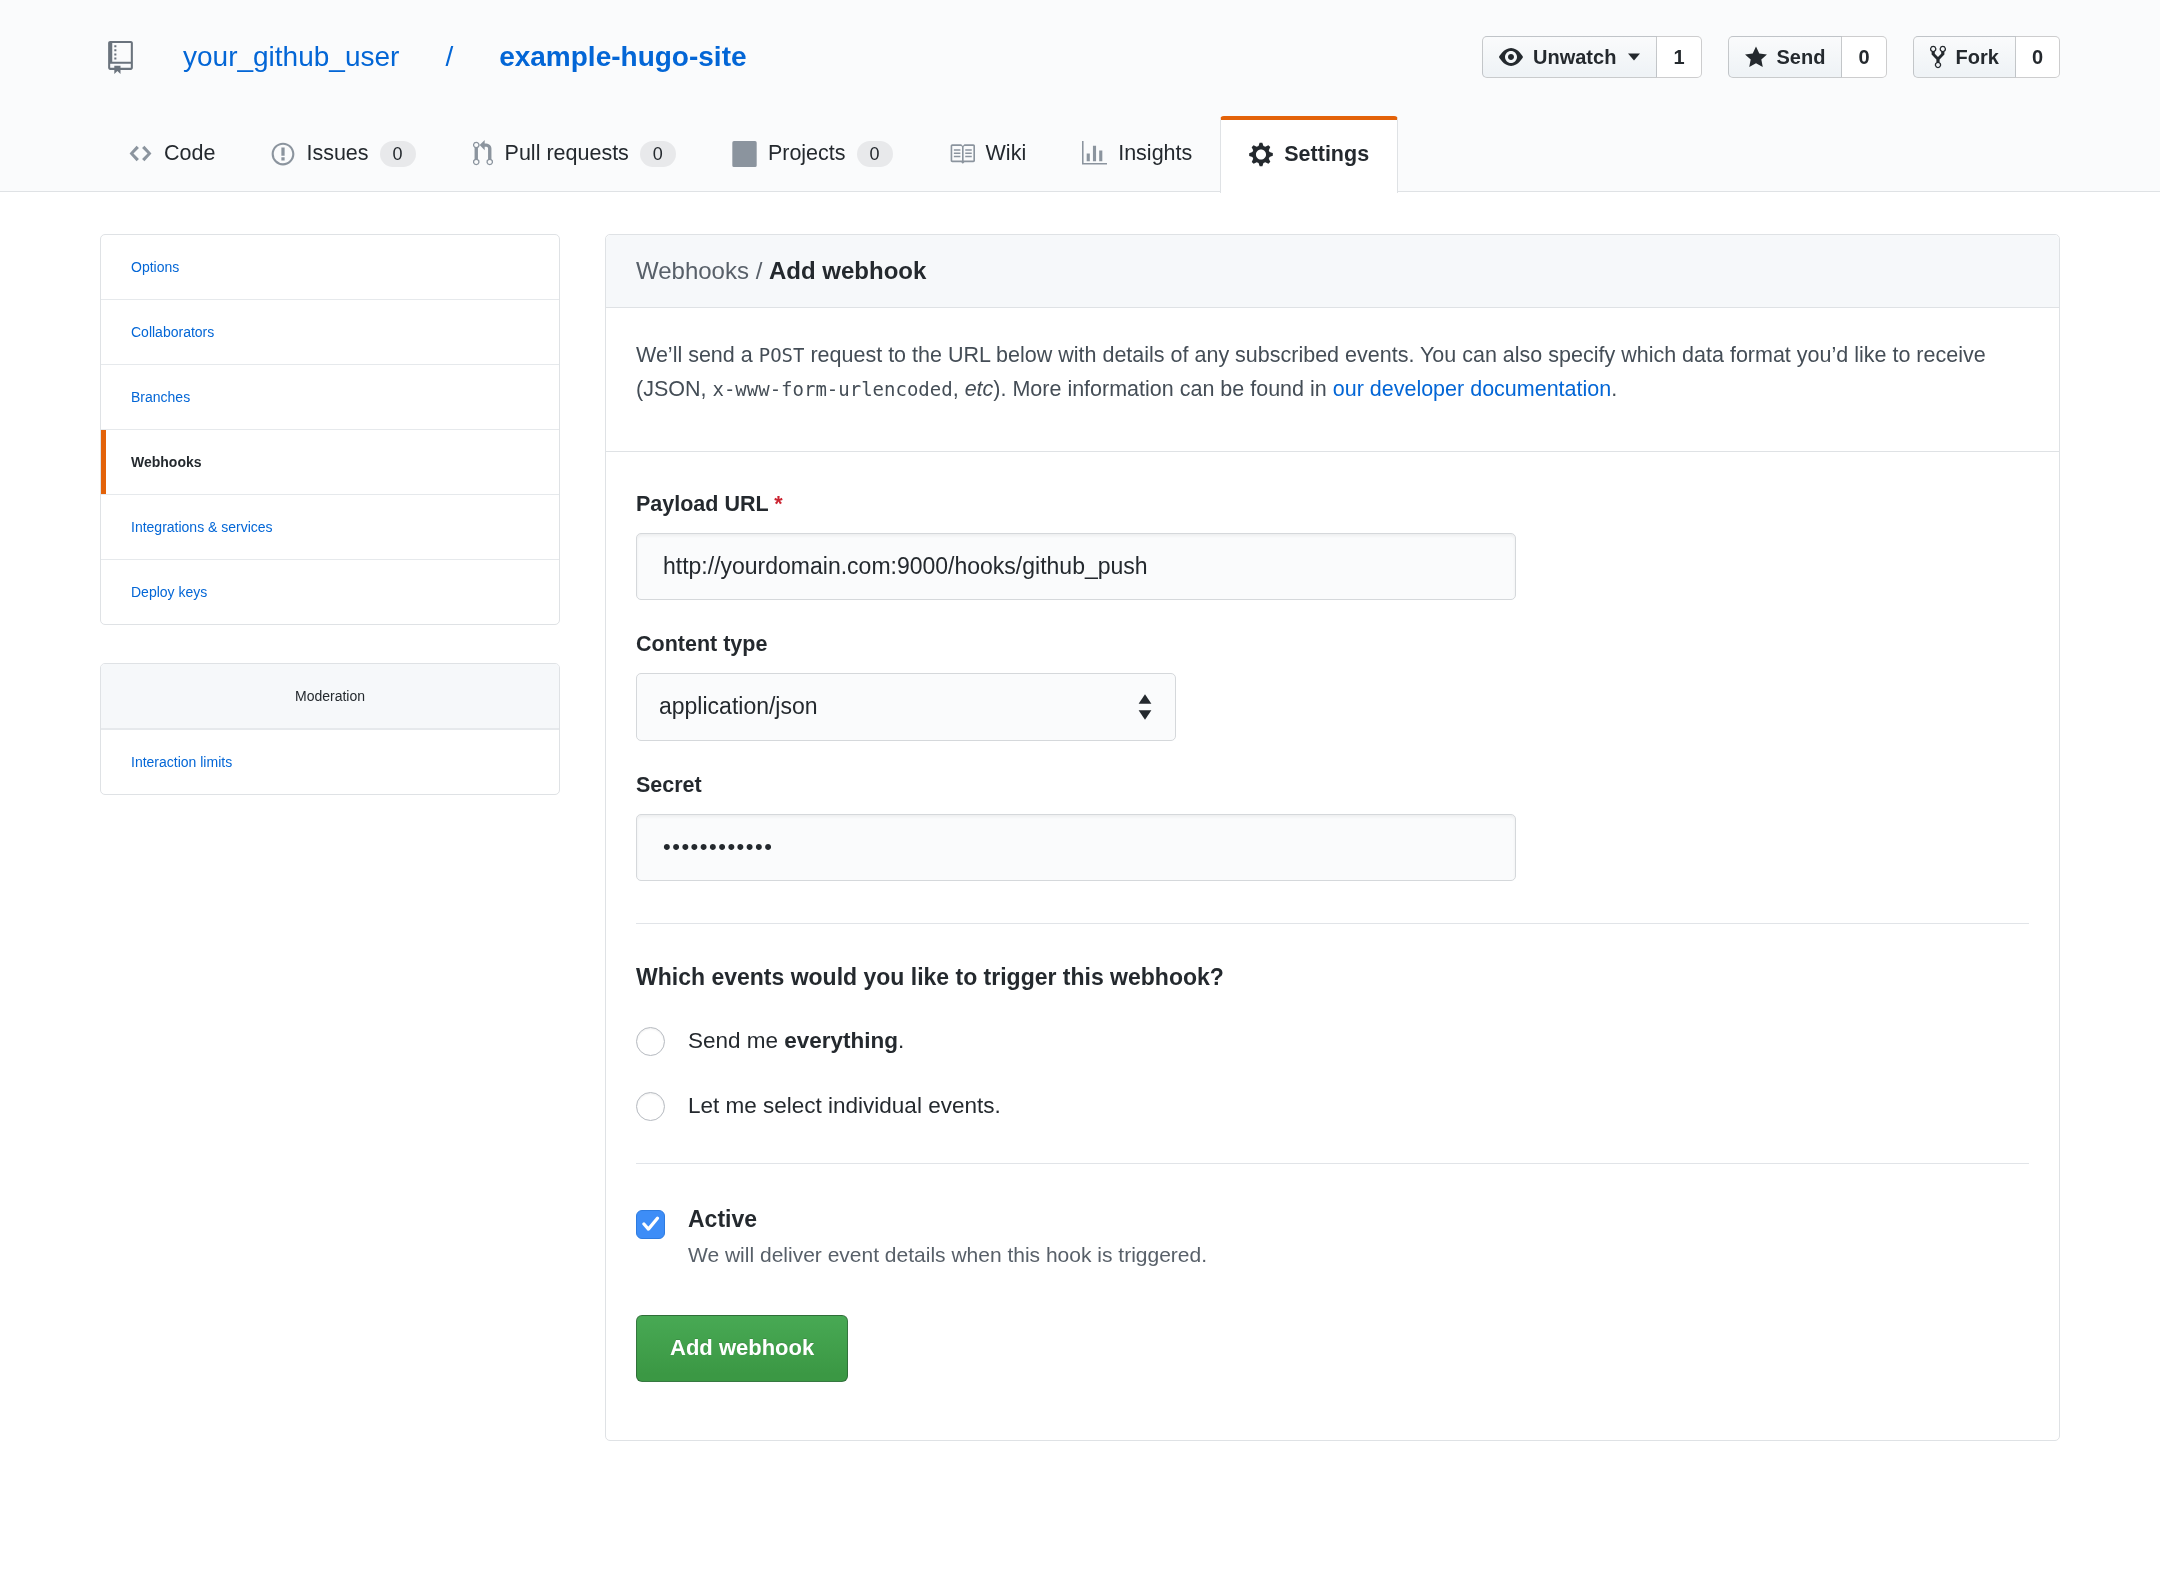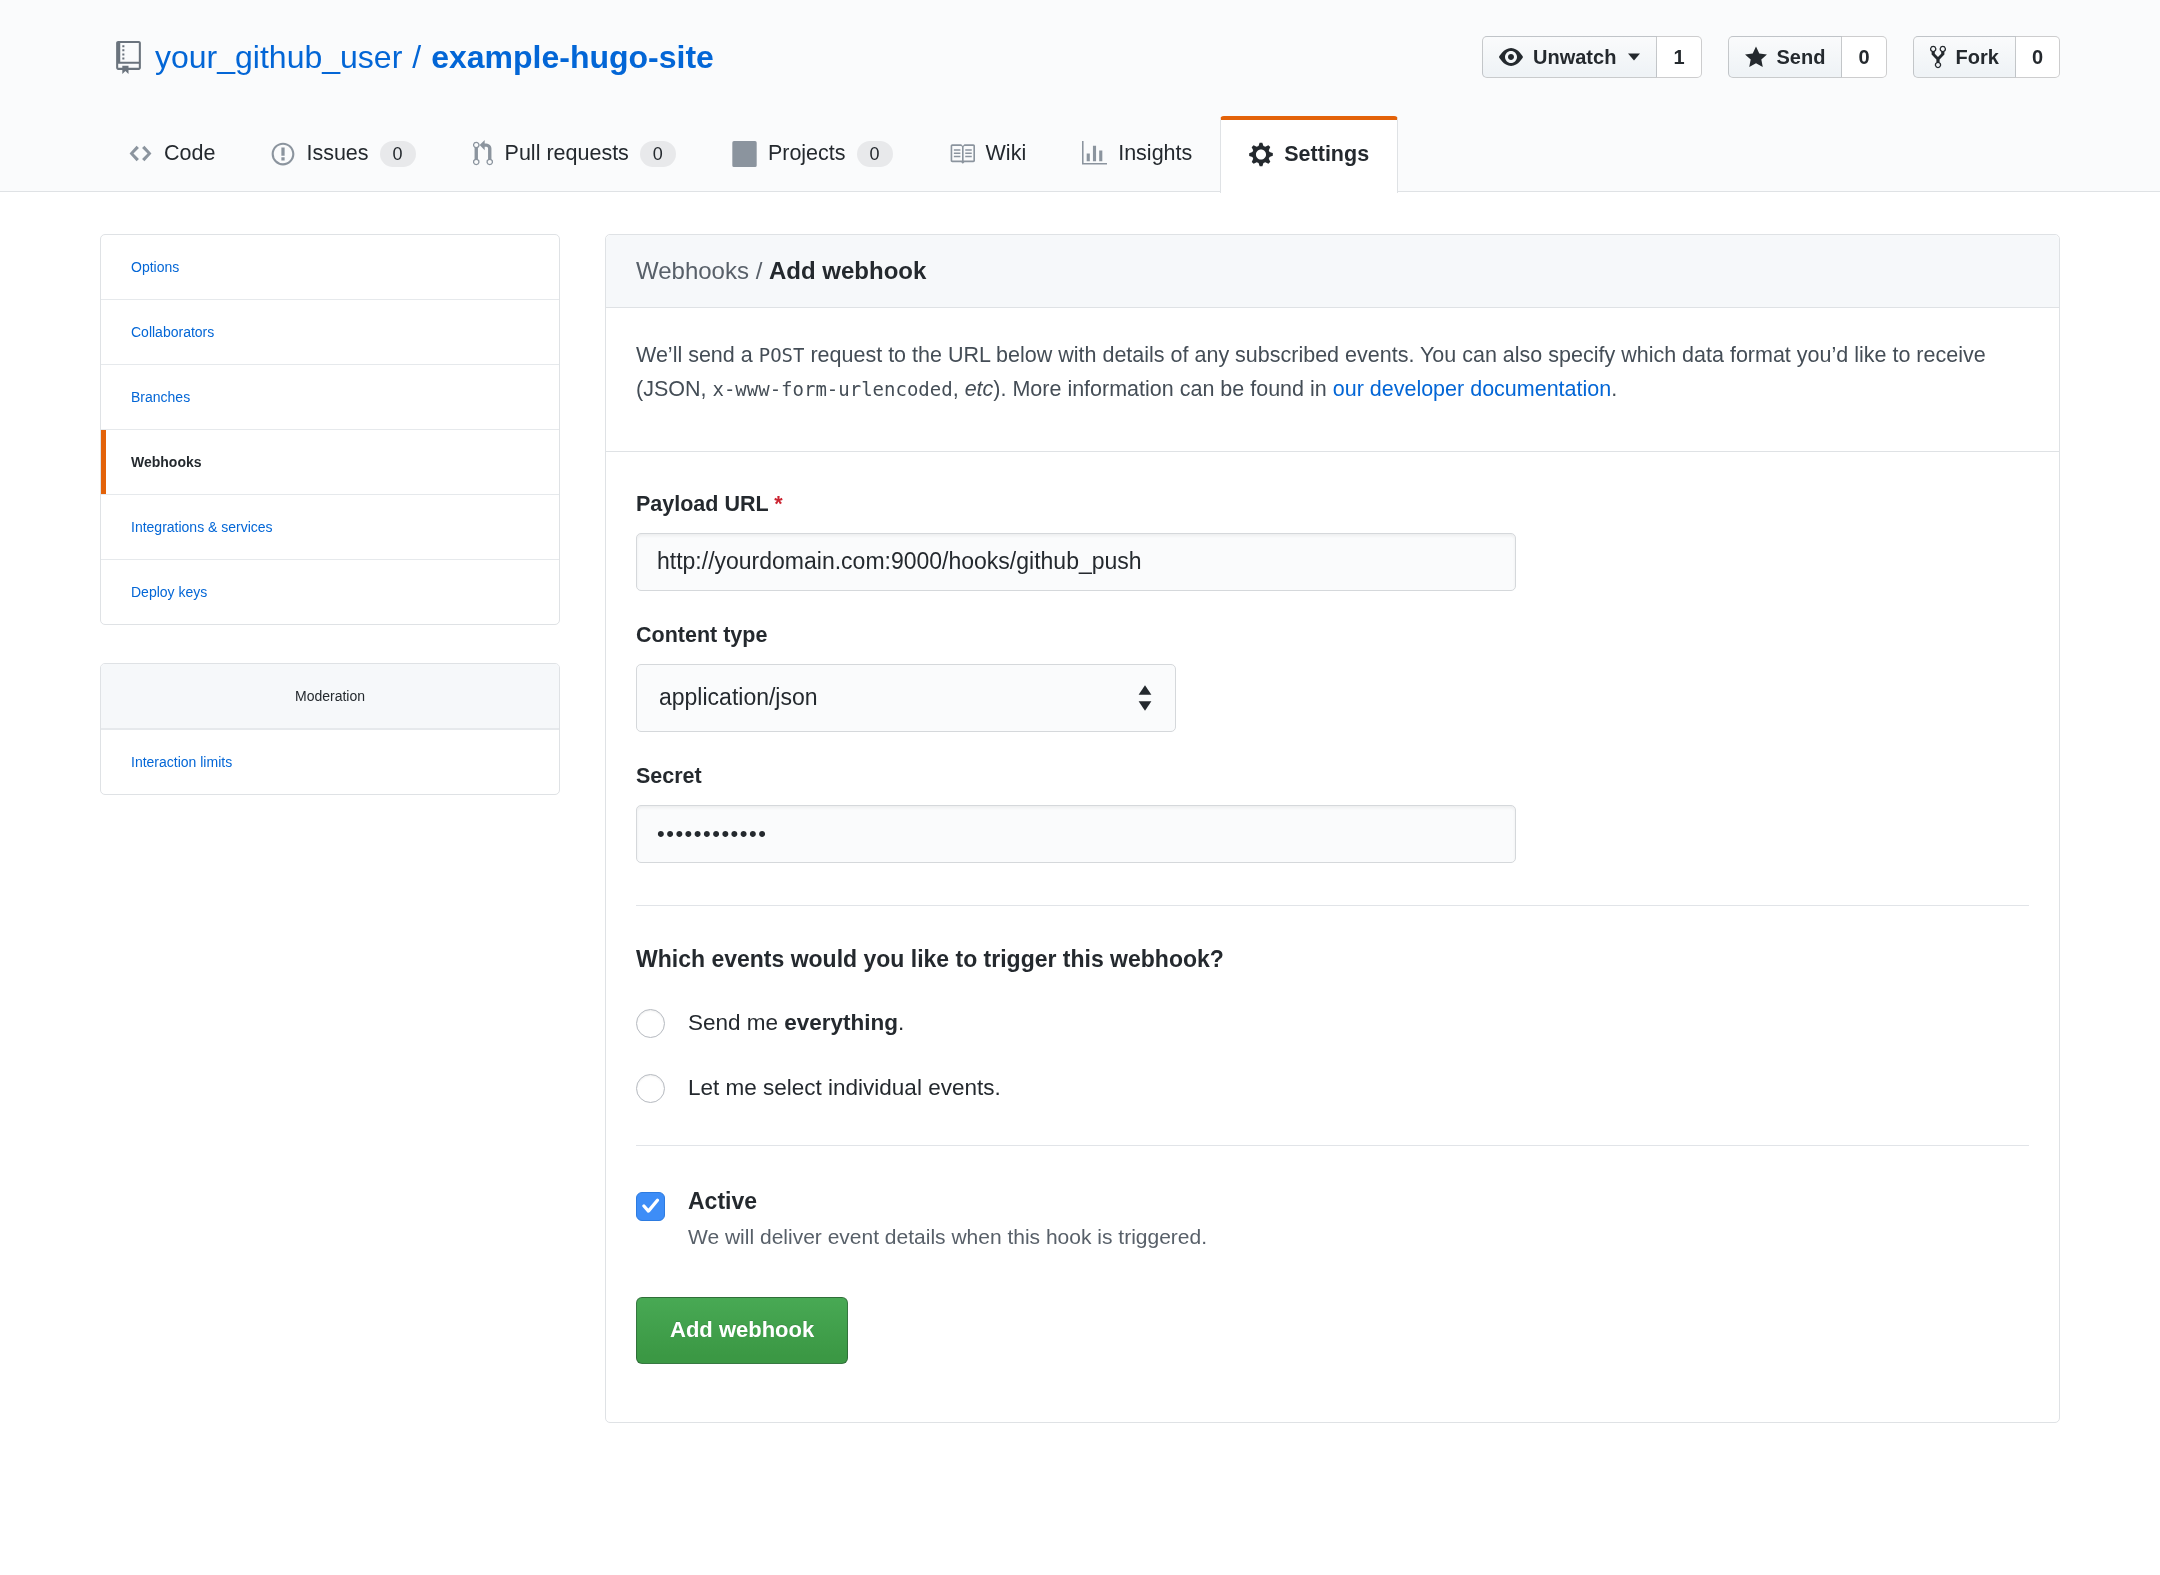--- a/index.html
+++ b/index.html
@@ -89,22 +89,22 @@
     font-size:21.5px; line-height:1.6; color:#444d56;
   }
   .box-desc a { color:#0366d6; cursor:pointer; }
   code, .mono { font-family:"DejaVu Sans Mono","Liberation Mono",monospace; font-size:19px; }
   .box-body { padding:26px 30px 58px; }
 
   .form-label { font-size:21.5px; font-weight:bold; margin:32px 0 16px; }
   .form-label:first-child { margin-top:14px; }
   .required { color:#cb2431; }
   .text-input {
-    display:block; width:880px; height:58px; font-size:23px; color:#24292e;
-    font-family:inherit; padding:0 20px; background:#fafbfc;
+    display:block; width:880px; height:67px; font-size:23px; color:#24292e;
+    font-family:inherit; padding:0 26px; background:#fafbfc;
     border:1.5px solid #d5d8db; border-radius:5px;
     box-shadow:inset 0 2px 3px rgba(27,31,35,.06); outline:none;
   }
   .secret-input { font-size:22px; letter-spacing:1.5px; }
   .select {
     width:540px; height:68px; display:flex; align-items:center; justify-content:space-between;
     padding:0 22px; font-size:23px; color:#24292e; background:#fafbfc;
     border:1.5px solid #d5d8db; border-radius:5px; cursor:pointer;
   }
   .select .arrows { display:flex; color:#24292e; }
@@ -136,21 +136,21 @@
     border:1.5px solid rgba(27,31,35,.35); border-radius:6px;
     text-shadow:0 -1px 0 rgba(27,31,35,.15); cursor:pointer; font-family:inherit;
   }
 </style>
 </head>
 <body>
 
 <div class="pagehead">
   <div class="container">
     <div class="repo-title-row">
-      <h1 class="repo-title" style="margin:16px;font-size:32px;font-weight:normal;">
+      <h1 class="repo-title" style="margin:8px;font-size:28px;font-weight:normal;gap:36px;">
         <span class="repo-ico">
           <svg width="25" height="33" viewBox="0 0 12 16" fill="currentColor">
               <path d="M4 9H3V8h1v1zm0-3H3v1h1V6zm0-2H3v1h1V4zm0-2H3v1h1V2zm8-1v12c0 .55-.45 1-1 1H6v2l-1.5-1.5L3 16v-2H1c-.55 0-1-.45-1-1V1c0-.55.45-1 1-1h10c.55 0 1 .45 1 1zm-1 10H1v2h2v-1h3v1h5v-2zm0-10H2v9h9V1z"></path>
             </svg>
         </span>
         <a class="owner">your_github_user</a>
         <span class="sep">/</span>
         <a class="name">example-hugo-site</a>
       </h1>
       <div class="actions">

